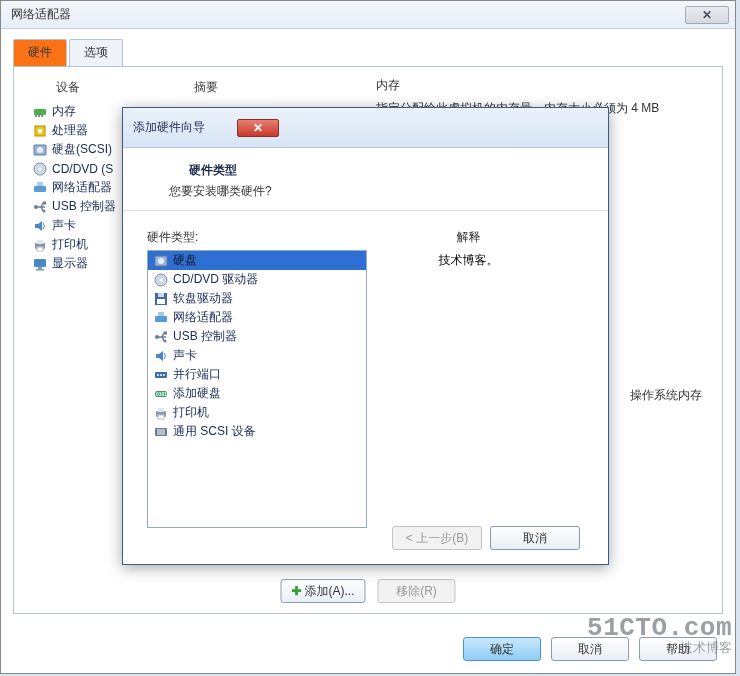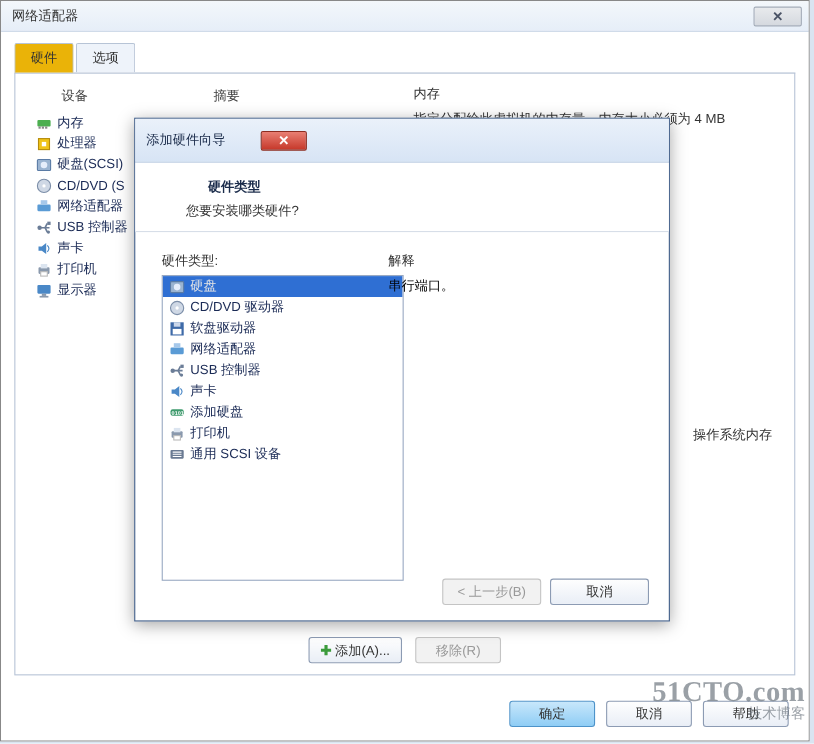--- a/index.html
+++ b/index.html
@@ -54,21 +54,21 @@
     .tab {
       padding:4px 14px 5px;
       border:1px solid #b7c4d6;
       border-bottom:none;
       background:#eef3fa;
       margin-right:2px;
       border-radius:2px 2px 0 0;
       color:#333;
     }
     .tab.active{
-      background:#eab308;
+      background:#f97316;
       position:relative;
       z-index:2;
     }
     .tab-panel{
       border:1px solid #b7c4d6;
       background:#fff;
       height:548px;
       padding:10px 14px 8px;
       display:flex;
       gap:14px;
@@ -171,36 +171,36 @@
       width:220px;height:278px;
       border:1px solid #99a9c2;
       background:#fff;
       overflow:hidden;
     }
     .hw-item{
       display:flex;align-items:center;
       height:19px;padding:0 5px;
       color:#1a2a55;gap:4px;
     }
-    .hw-item.selected{background:#2f6fd3;color:#e5e5e5;}
+    .hw-item.selected{background:#2f6fd3;color:#0f172a;}
     .hw-item .ic{width:16px;height:16px;display:inline-flex;align-items:center;justify-content:center;}
-    .wbody-right{flex:1;}
+    .wbody-right{flex:1;text-align:center;}
     .wbody-right .label{color:#333;margin-bottom:6px;}
     .wizard-footer{
       position:absolute;
-      right:18px;bottom:14px;
+      right:28px;bottom:14px;
       display:flex;gap:8px;
     }
     .wizard .btn{min-width:90px;}
 
     
     .watermark{
       position:absolute;right:8px;bottom:20px;z-index:100;
       color:rgba(87,96,106,.6);
-      font-family:Liberation Serif, serif;
+      font-family:Liberation Mono, monospace;
       text-align:right;line-height:1.05;pointer-events:none;
     }
     .watermark .big{font-size:26px;font-weight:bold;letter-spacing:.5px;}
     .watermark .small{font-size:13px;}
 
     
     svg{display:block}
   </style>
 </head>
 <body>
@@ -453,20 +453,28 @@
             <span class="ic">
               <svg width="16" height="16" viewBox="0 0 16 16">
                 <use href="#i-sound"></use>
               </svg>
             </span>
             <span>声卡</span>
           </div>
           <div class="hw-item">
             <span class="ic">
               <svg width="16" height="16" viewBox="0 0 16 16">
+                <use href="#i-parallel"></use>
+              </svg>
+            </span>
+            <span>并行端口</span>
+          </div>
+          <div class="hw-item">
+            <span class="ic">
+              <svg width="16" height="16" viewBox="0 0 16 16">
                 <use href="#i-serial"></use>
               </svg>
             </span>
             <span>添加硬盘</span>
           </div>
           <div class="hw-item">
             <span class="ic">
               <svg width="16" height="16" viewBox="0 0 16 16">
                 <use href="#i-printer"></use>
               </svg>
@@ -478,21 +486,21 @@
               <svg width="16" height="16" viewBox="0 0 16 16">
                 <use href="#i-scsi"></use>
               </svg>
             </span>
             <span>通用 SCSI 设备</span>
           </div>
         </div>
     </div>
     <div class="wbody-right">
       <div class="label">解释</div>
-      <div>串行端口。</div>
+      <div>技术博客。</div>
     </div>
   </div>
   <div class="wizard-footer">
     <div class="btn disabled">&lt; 上一步(B)</div>
     <div class="btn">取消</div>
   </div>
 </div>
 
 <div class="watermark">
   <div class="big">51CTO.com</div>

